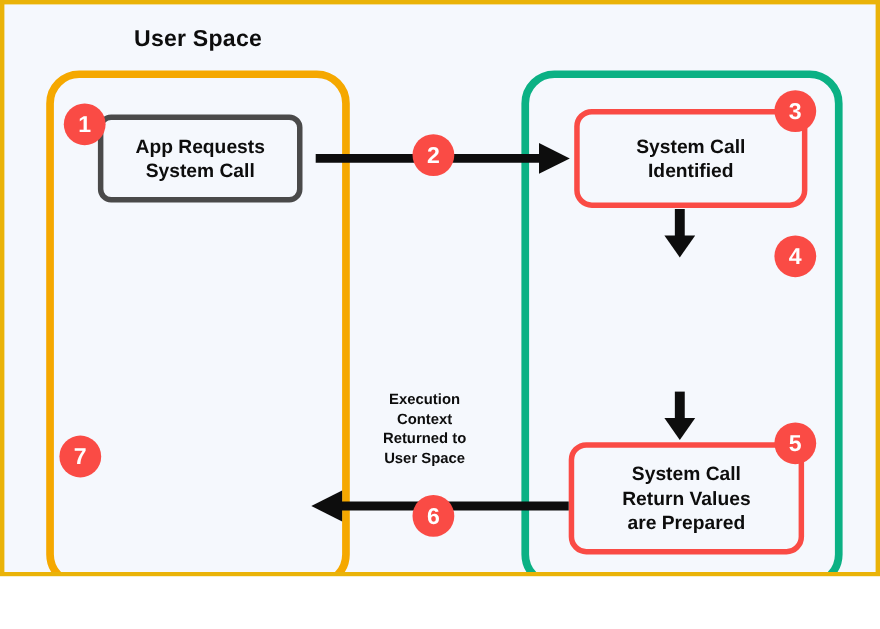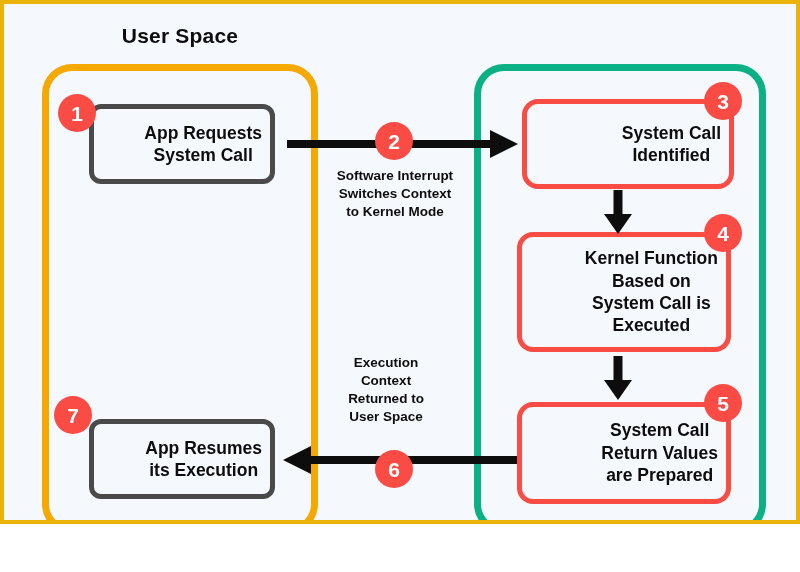--- a/index.html
+++ b/index.html
@@ -47,21 +47,21 @@
   
   .node {
     position: absolute;
     box-sizing: border-box;
     border-style: solid;
     border-width: 5px;
     border-radius: 12px;
     background: #f5f8fd;
     display: flex;
     align-items: center;
-    justify-content: flex-end;
+    justify-content: center;
     text-align: center;
   }
   .node-label {
     font-size: 17.5px;
     font-weight: bold;
     color: #0d0d0d;
     line-height: 1.28;
     padding: 0 8px;
   }
   .node.dark { border-color: #4a4a4a; }
@@ -149,36 +149,29 @@
   </svg>
 
   <div class="node dark" id="node-1">
     <span class="node-label">App Requests<br>System Call</span>
   </div>
 
   <div class="node red" id="node-3">
     <span class="node-label">System Call<br>Identified</span>
   </div>
 
-  <div class="node red" id="node-4">
-    <span class="node-label">Kernel Function<br>Based on<br>System Call is<br>Executed</span>
-  </div>
 
   <div class="node red" id="node-5">
     <span class="node-label">System Call<br>Return Values<br>are Prepared</span>
   </div>
 
-  <div class="node dark" id="node-7">
-    <span class="node-label">App Resumes<br>its Execution</span>
-  </div>
 
   <div class="badge" id="badge-1">1</div>
   <div class="badge" id="badge-2">2</div>
   <div class="badge" id="badge-3">3</div>
   <div class="badge" id="badge-4">4</div>
   <div class="badge" id="badge-5">5</div>
   <div class="badge" id="badge-6">6</div>
   <div class="badge" id="badge-7">7</div>
 
-  <div class="caption" id="caption-top">Software Interrupt<br>Switches Context<br>to Kernel Mode</div>
   <div class="caption" id="caption-bottom">Execution<br>Context<br>Returned to<br>User Space</div>
 
 </div>
 
 </body></html>

